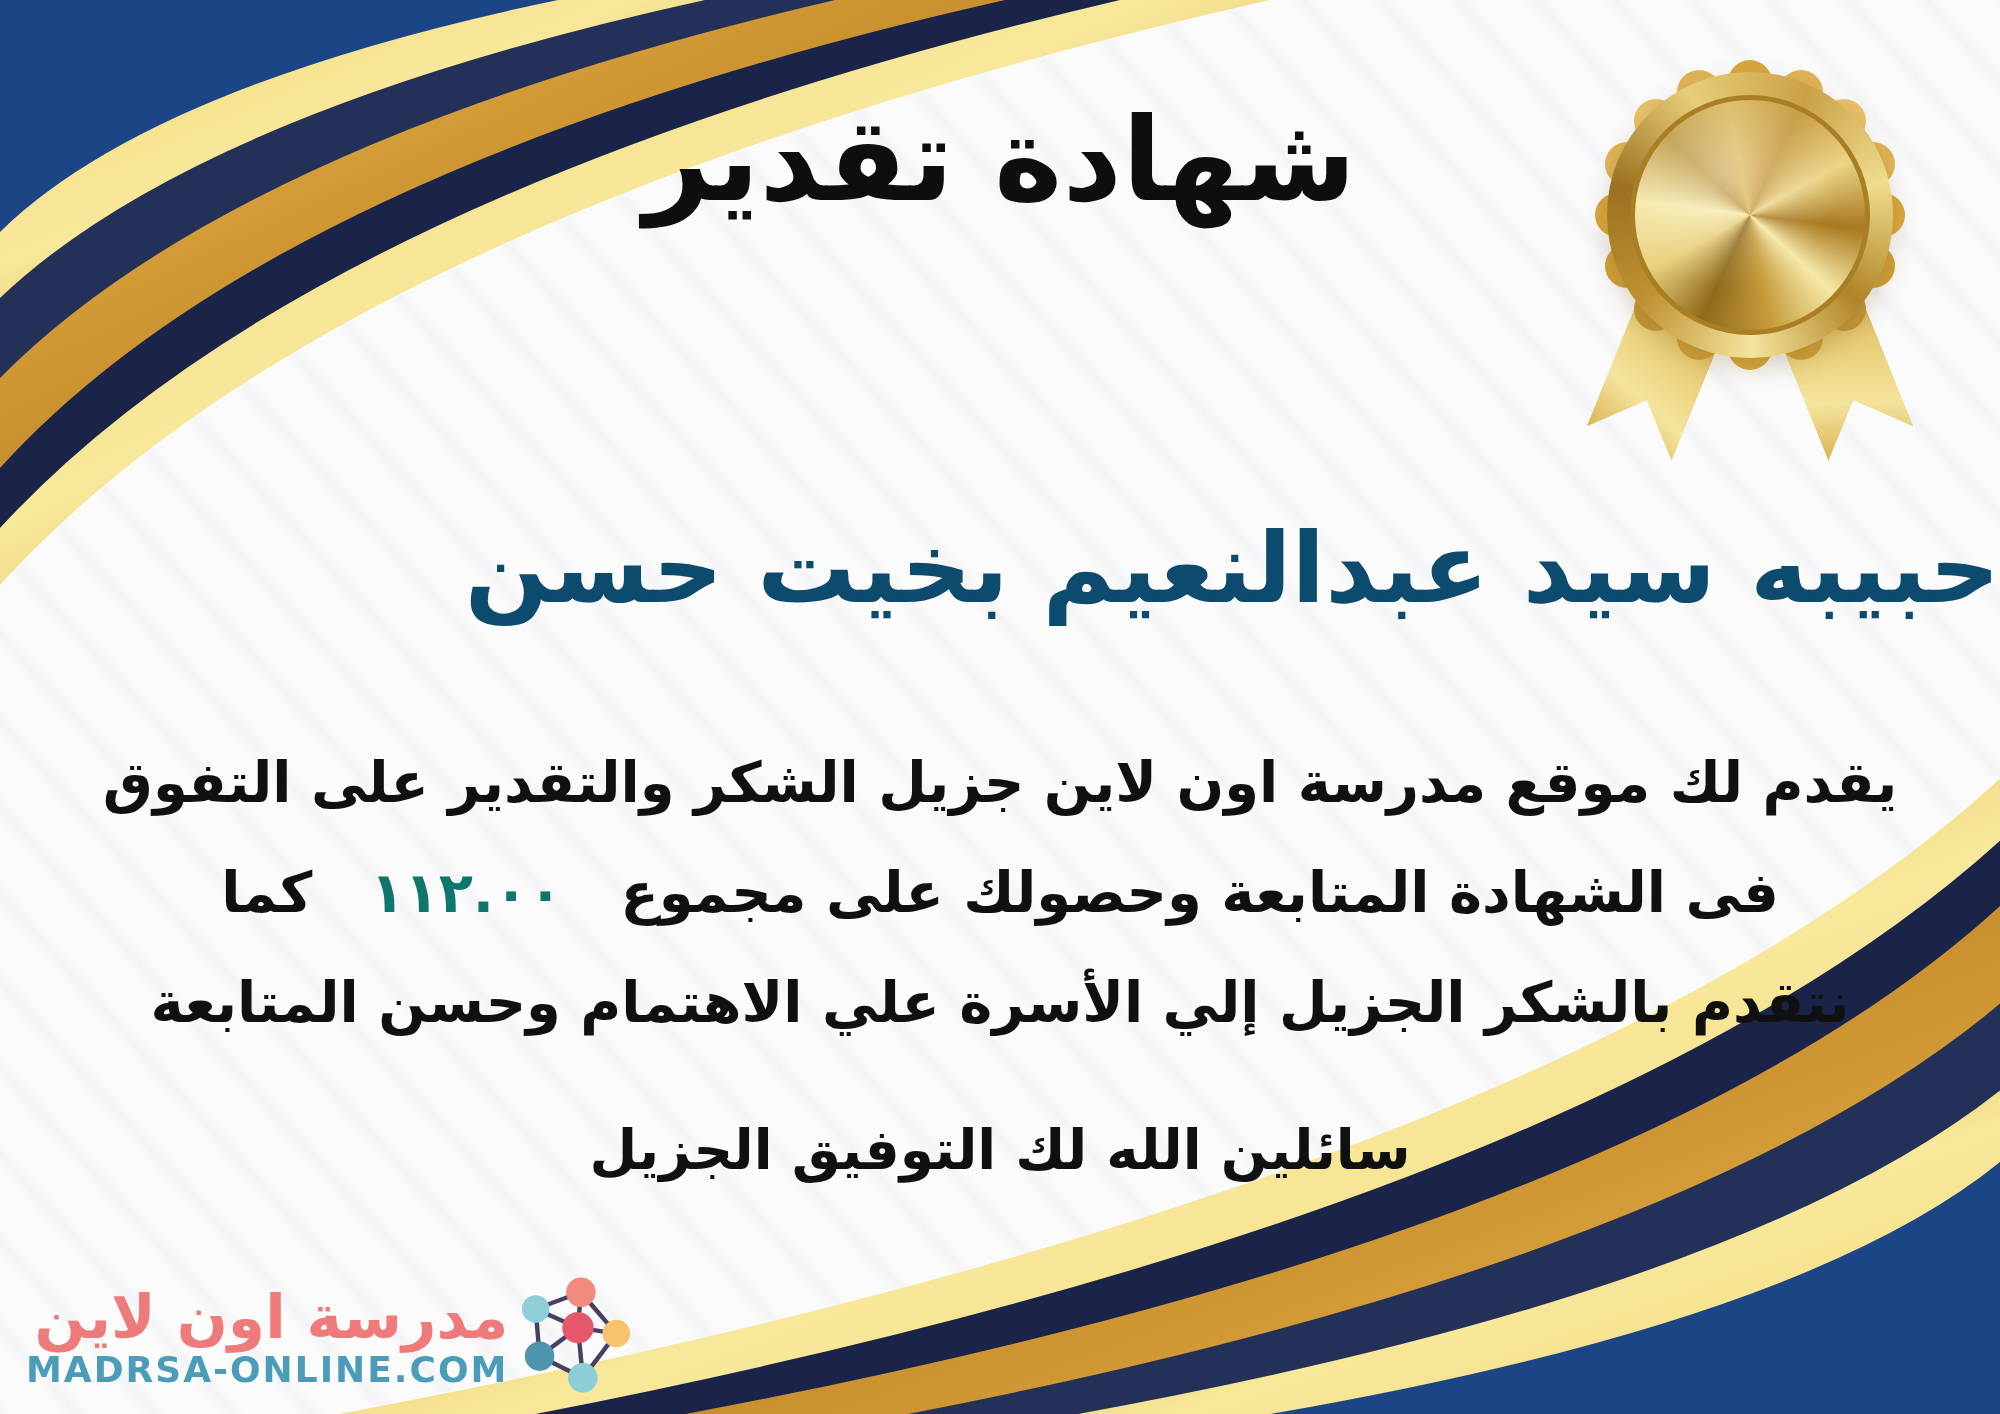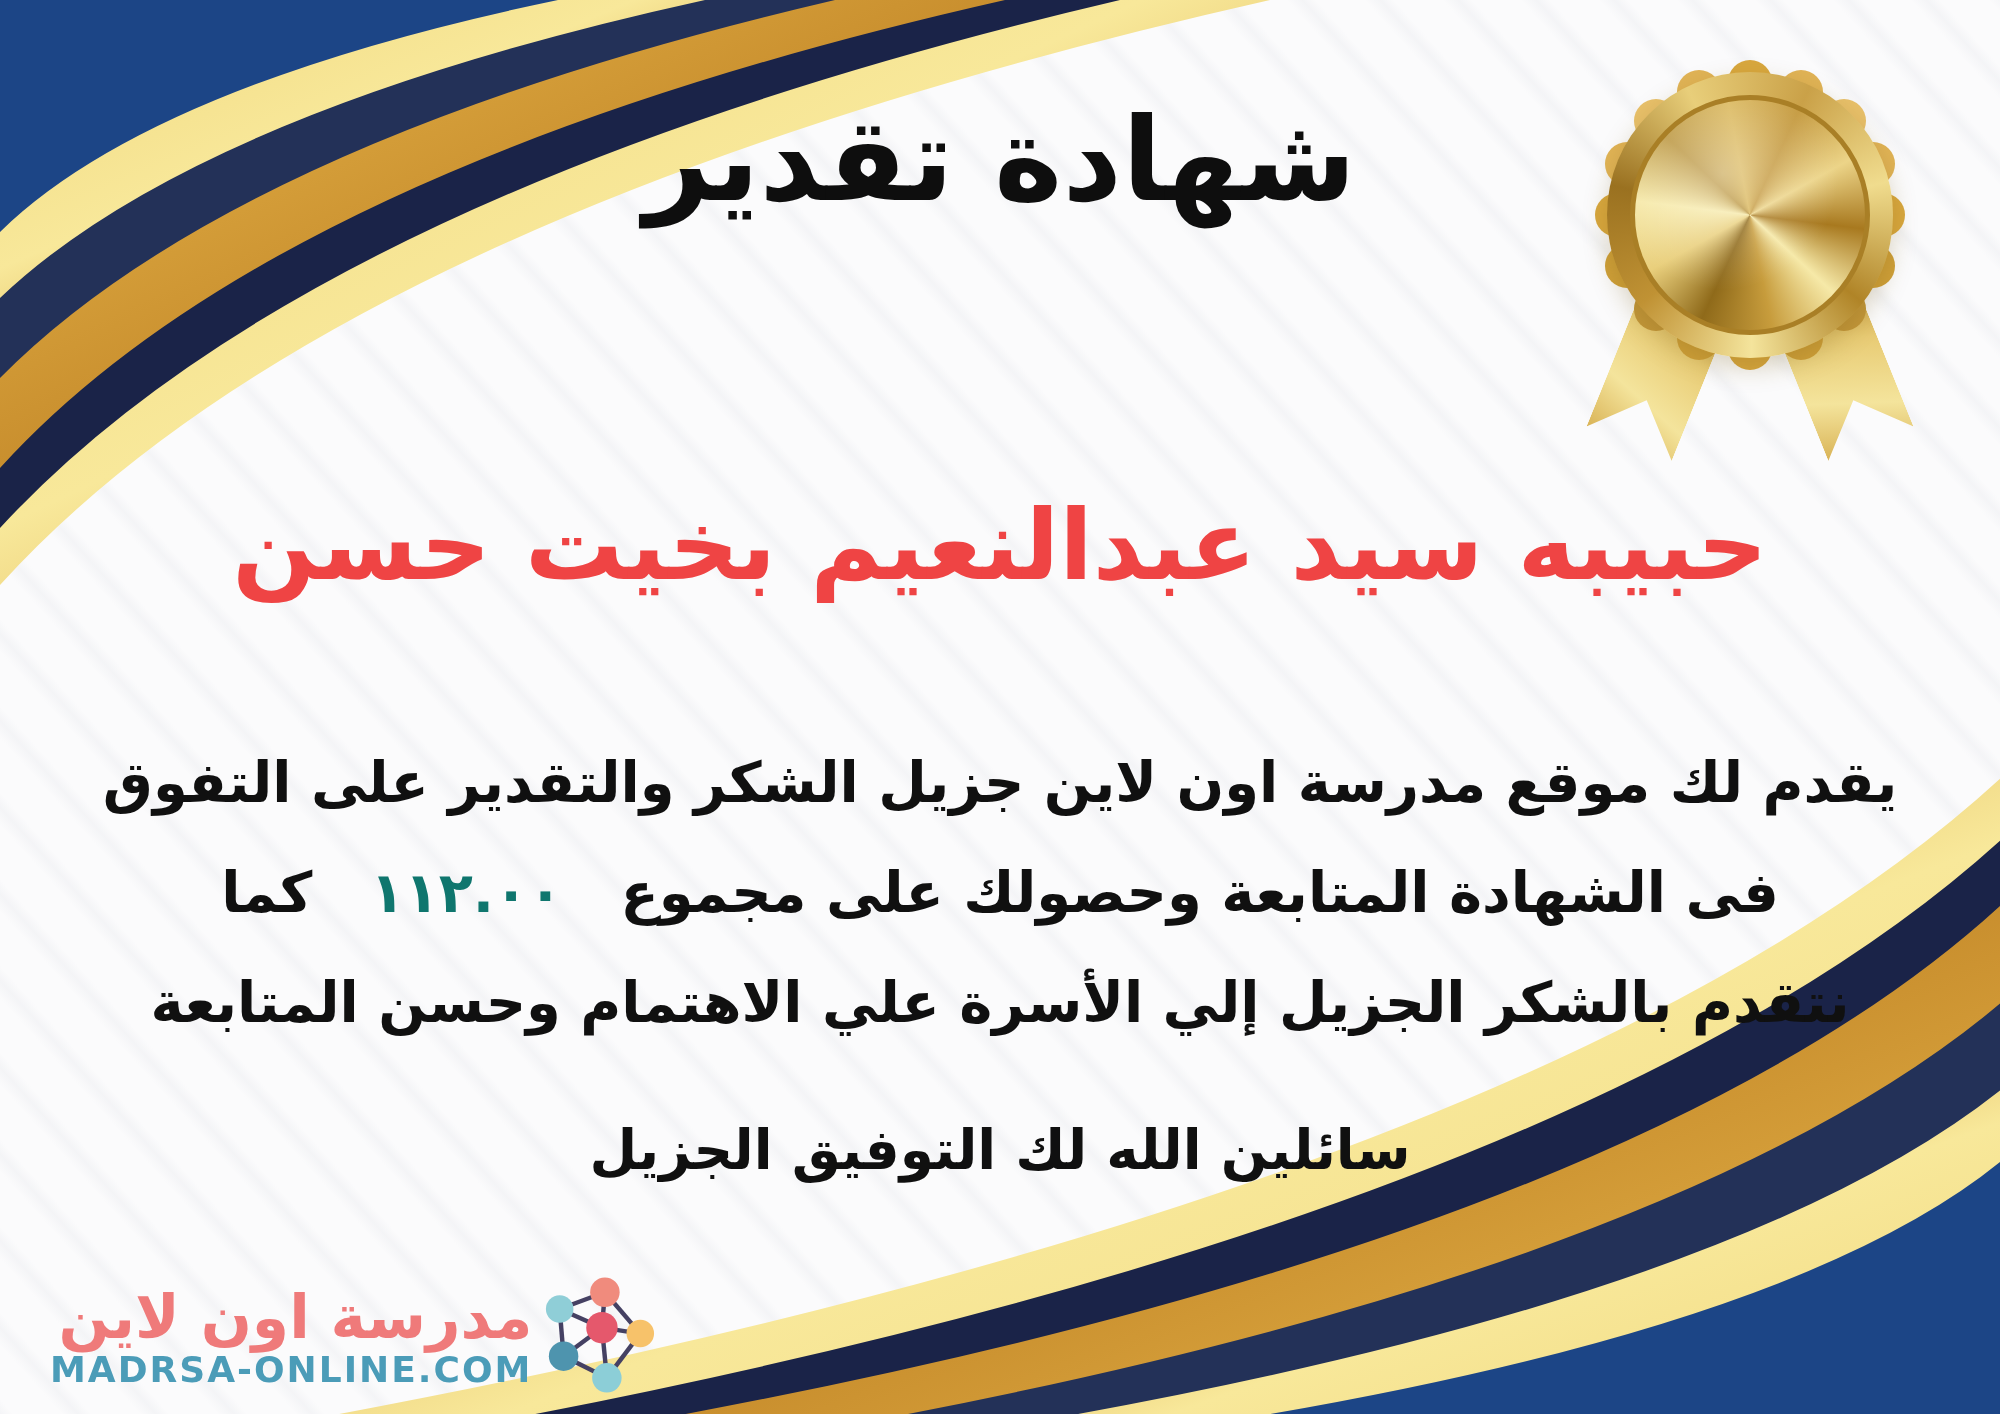--- a/index.html
+++ b/index.html
@@ -53,35 +53,35 @@
       radial-gradient(circle at 38% 32%, rgba(255,255,255,0.38), rgba(255,255,255,0) 55%),
       conic-gradient(from 25deg,#c3973a,#ecd488,#a8791f,#f6e9a8,#c79c3c,#8f6a1a,#e9cf7c,#f6e9a8,#b9933a,#d9b556,#c3973a);
   }
 
   
   .title{
     position:absolute;top:92px;left:0;width:100%;text-align:center;direction:rtl;
     font-size:116px;font-weight:700;color:#0e0e0e;letter-spacing:-2px;
   }
   .name{
-    position:absolute;top:488px;left:0;width:100%;text-align:center;direction:rtl;
-    font-size:98px;font-weight:700;color:#ef4444;
+    position:absolute;top:511px;left:0;width:100%;text-align:right;direction:rtl;
+    font-size:98px;font-weight:700;color:#0c4a6e;
   }
   .bodytext{
     position:absolute;top:728px;left:0;width:100%;text-align:center;direction:rtl;
     font-size:56px;font-weight:700;color:#101010;line-height:1.96;
   }
   .score{color:#0f766e;margin:16px 58px;}
   .closing{
     position:absolute;top:1118px;left:0;width:100%;text-align:center;direction:rtl;
     font-size:55px;font-weight:700;color:#101010;
   }
 
   
-  .logo{position:absolute;left:26px;bottom:14px;display:flex;align-items:center;gap:8px;margin-left:24px;}
+  .logo{position:absolute;left:26px;bottom:14px;display:flex;align-items:center;gap:8px;}
   .logo-text{display:flex;flex-direction:column;align-items:flex-end;}
   .logo-ar{direction:rtl;font-size:60px;font-weight:700;color:#ef7a7a;line-height:1.05;}
   .logo-domain{font-size:36px;font-weight:700;color:#4b9cb8;letter-spacing:2px;line-height:1.15;}
 </style>
 </head>
 <body>
 
 <div class="page">
 
   <div class="stripes"></div>

